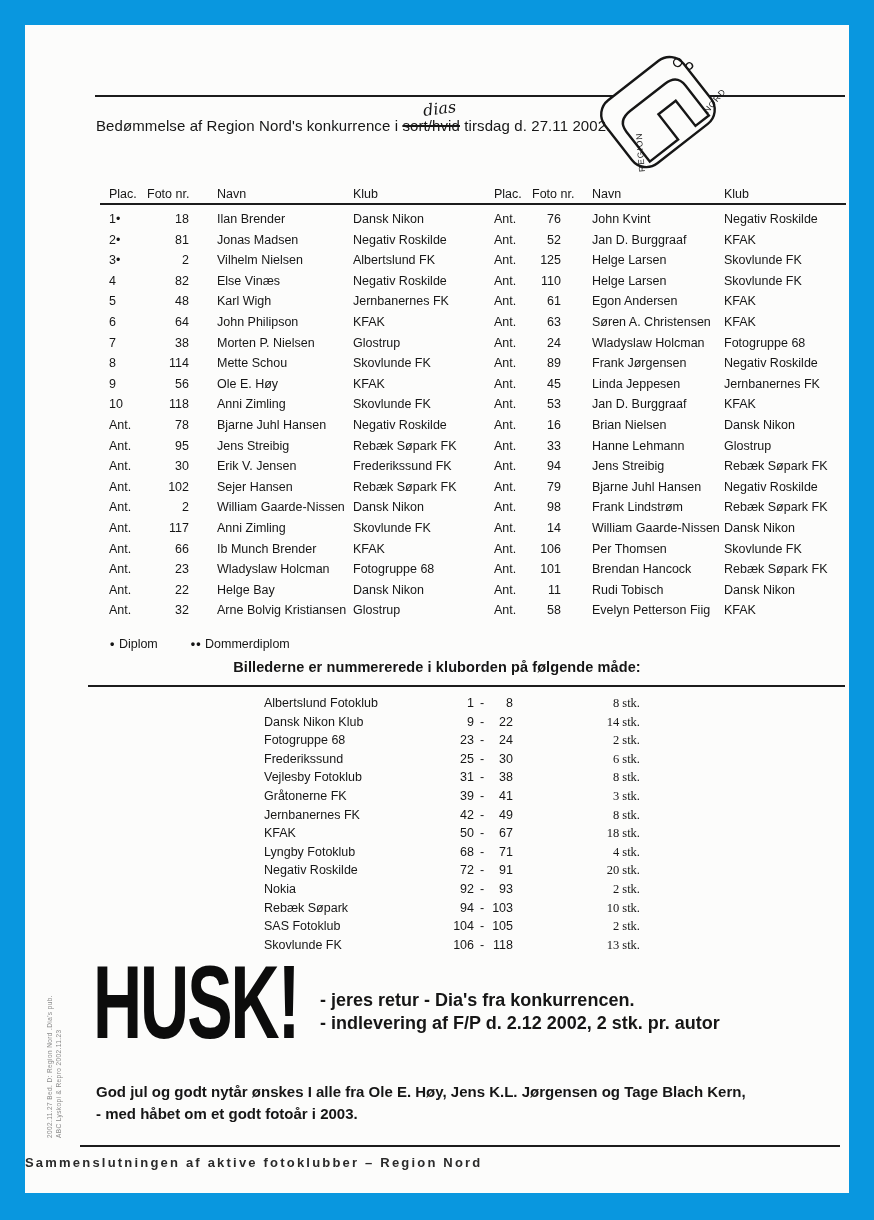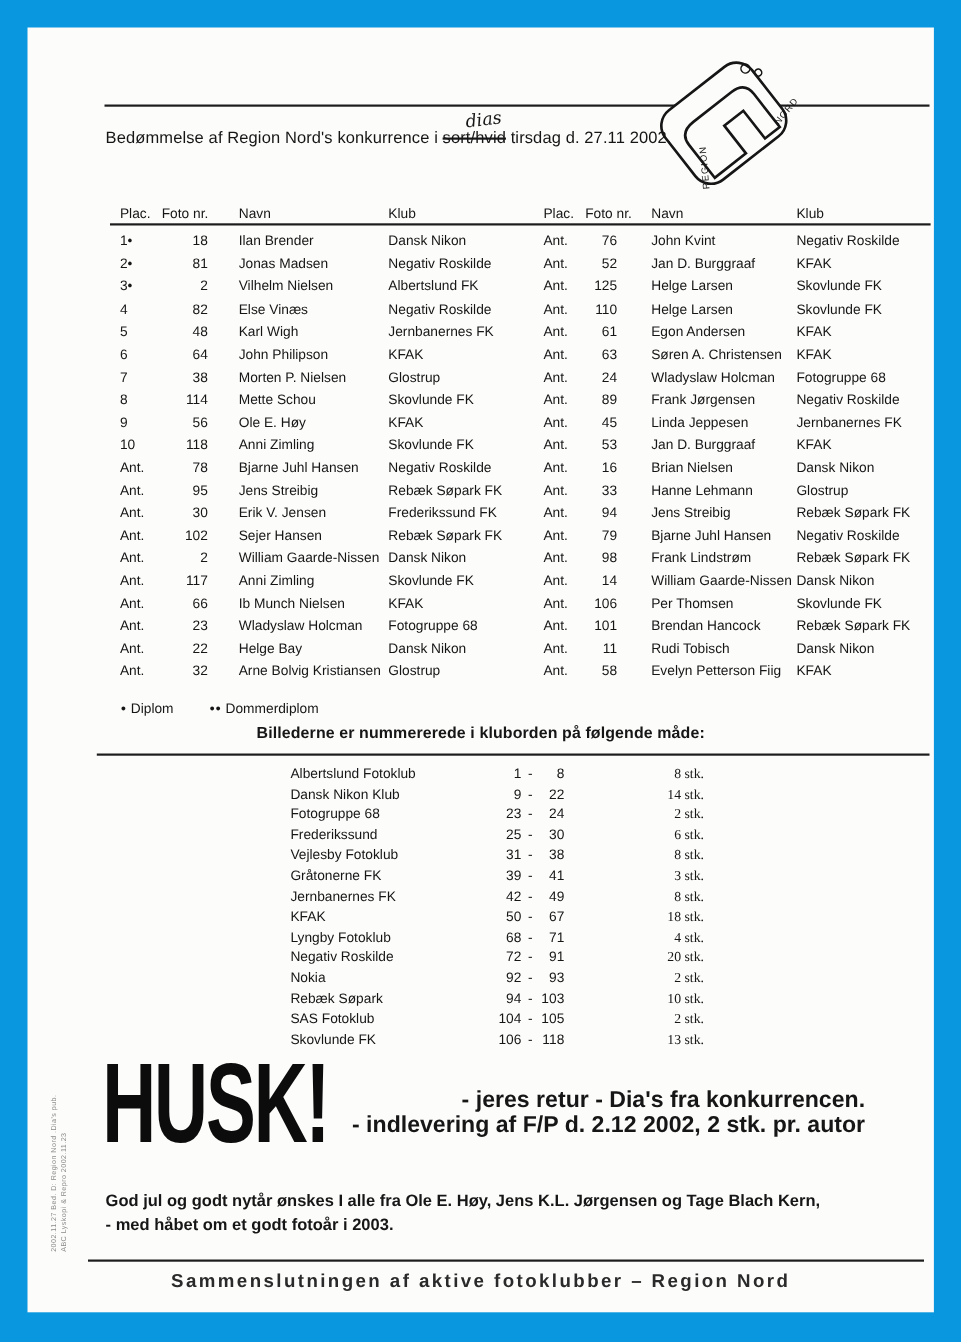--- a/index.html
+++ b/index.html
@@ -65,28 +65,28 @@
   .n-dash{width:16px;text-align:center;}
   .n-to{width:23px;text-align:right;}
   .n-count{width:127px;text-align:right;font-family:Liberation Serif, serif;}
 
   
   .husk-title{
     position:absolute;left:68px;top:926px;
     font-size:103px;font-weight:bold;line-height:1;letter-spacing:-3px;
     transform:scaleX(.66);transform-origin:left top;color:#0c0c0c;white-space:nowrap;
   }
-  .husk-lines{position:absolute;left:295px;top:964px;font-size:21px;font-weight:bold;text-align:right;}
+  .husk-lines{position:absolute;left:295px;top:964px;font-size:18px;font-weight:bold;}
   .husk-line{height:22.5px;line-height:22.5px;white-space:nowrap;}
 
   
   .greeting{position:absolute;left:71px;top:1056px;font-size:15px;font-weight:bold;line-height:22px;white-space:nowrap;}
   .footer{
-    position:absolute;left:0;top:1130px;width:100%;text-align:center;
-    font-size:17px;font-weight:bold;letter-spacing:2.2px;color:#2a2a2a;white-space:nowrap;
+    position:absolute;left:0;top:1130px;width:100%;
+    font-size:13px;font-weight:bold;letter-spacing:2.2px;color:#2a2a2a;white-space:nowrap;
   }
 
   
   .margin-note{
     position:absolute;left:20px;top:1113px;width:170px;
     transform:rotate(-90deg);transform-origin:0 0;
     font-size:6.5px;line-height:9px;letter-spacing:.4px;color:#8a8a8a;white-space:nowrap;
   }
 
   .logo{position:absolute;left:560px;top:26px;}
@@ -232,21 +232,21 @@
     <div class="rrow">
       <span class="c plac">Ant.</span>
       <span class="c foto">117</span>
       <span class="c navn">Anni Zimling</span>
       <span class="c klub">Skovlunde FK</span>
     </div>
 
     <div class="rrow">
       <span class="c plac">Ant.</span>
       <span class="c foto">66</span>
-      <span class="c navn">Ib Munch Nielsen</span>
+      <span class="c navn">Ib Munch Brender</span>
       <span class="c klub">KFAK</span>
     </div>
 
     <div class="rrow">
       <span class="c plac">Ant.</span>
       <span class="c foto">23</span>
       <span class="c navn">Wladyslaw Holcman</span>
       <span class="c klub">Fotogruppe 68</span>
     </div>
 

